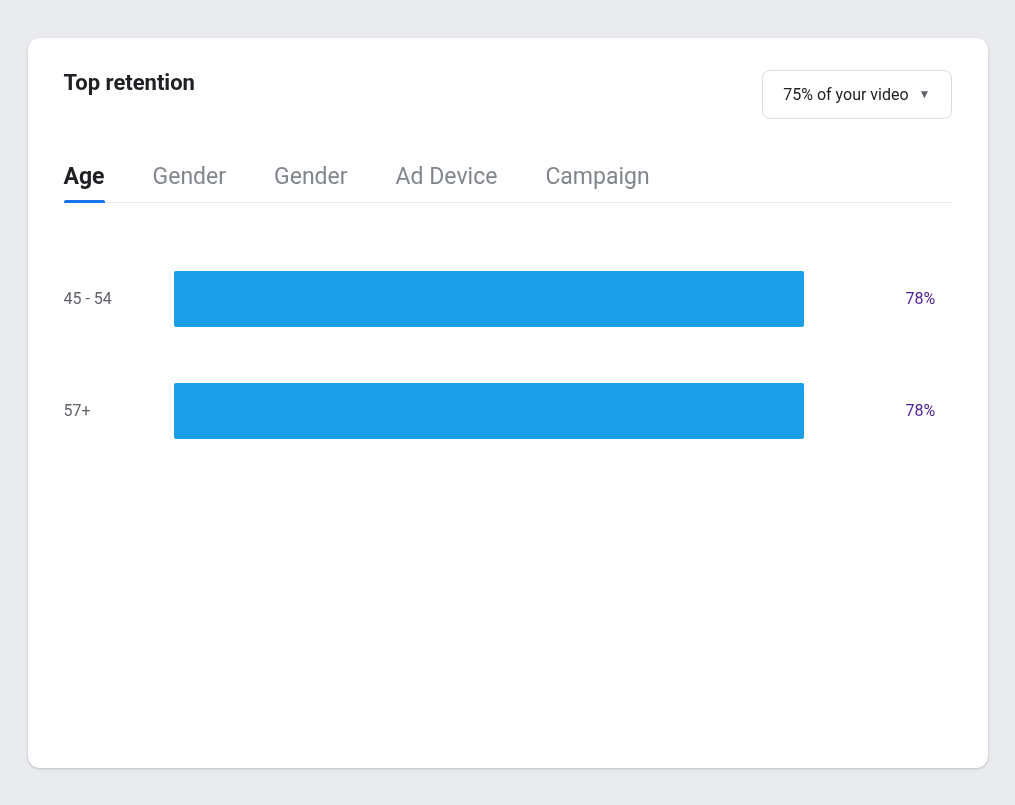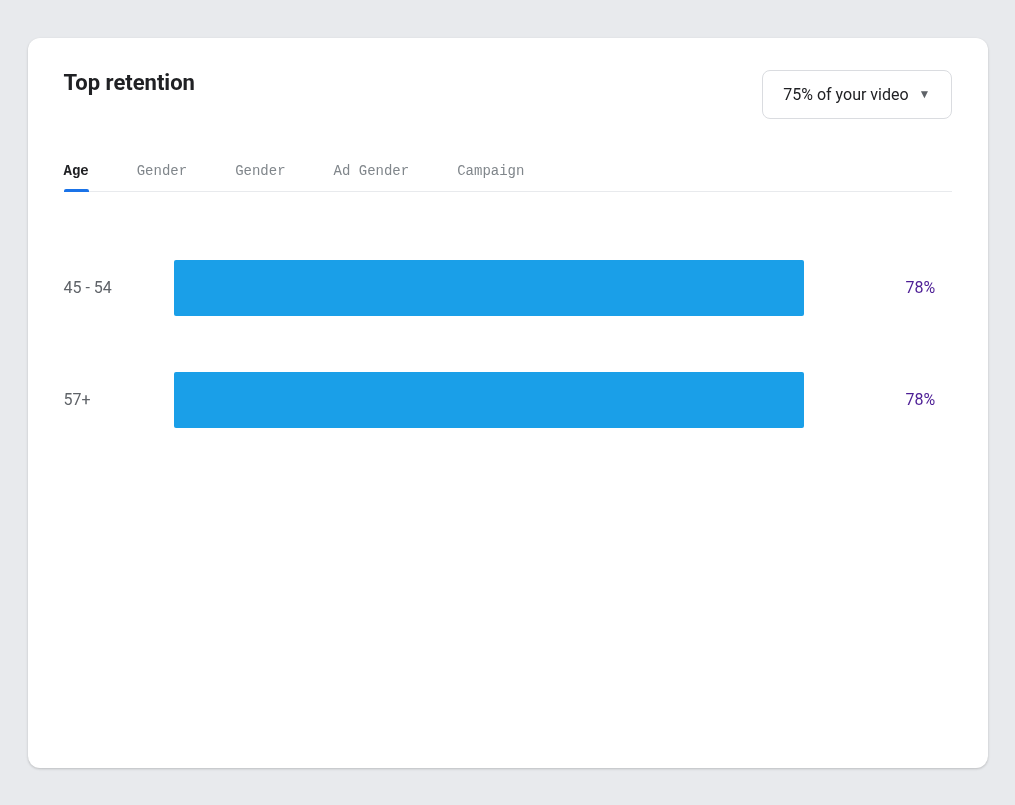--- a/index.html
+++ b/index.html
@@ -65,27 +65,26 @@
     .tabs {
       display: flex;
       gap: 0;
       border-bottom: 1px solid #e8eaed;
       margin-bottom: 40px;
     }
 
     .tab {
       padding: 12px 0;
       margin-right: 48px;
-      font-size: 14px;
+      font-size: 23px;
       color: #80868b;
       cursor: pointer;
       position: relative;
       font-weight: 400;
       white-space: nowrap;
-      font-family: Liberation Mono, monospace;
     }
 
     .tab.active {
       color: #202124;
       font-weight: 700;
     }
 
     .tab.active::after {
       content: '';
       position: absolute;
@@ -153,21 +152,21 @@
     <div class="tab active">
       <span>Age</span>
     </div>
     <div class="tab">
       <span>Gender</span>
     </div>
     <div class="tab">
       <span>Gender</span>
     </div>
     <div class="tab">
-      <span>Ad Gender</span>
+      <span>Ad Device</span>
     </div>
     <div class="tab">
       <span>Campaign</span>
     </div>
   </div>
 
   <div class="bars-container">
 
   <div class="bar-row">
         <span class="bar-label">45 - 54</span>

